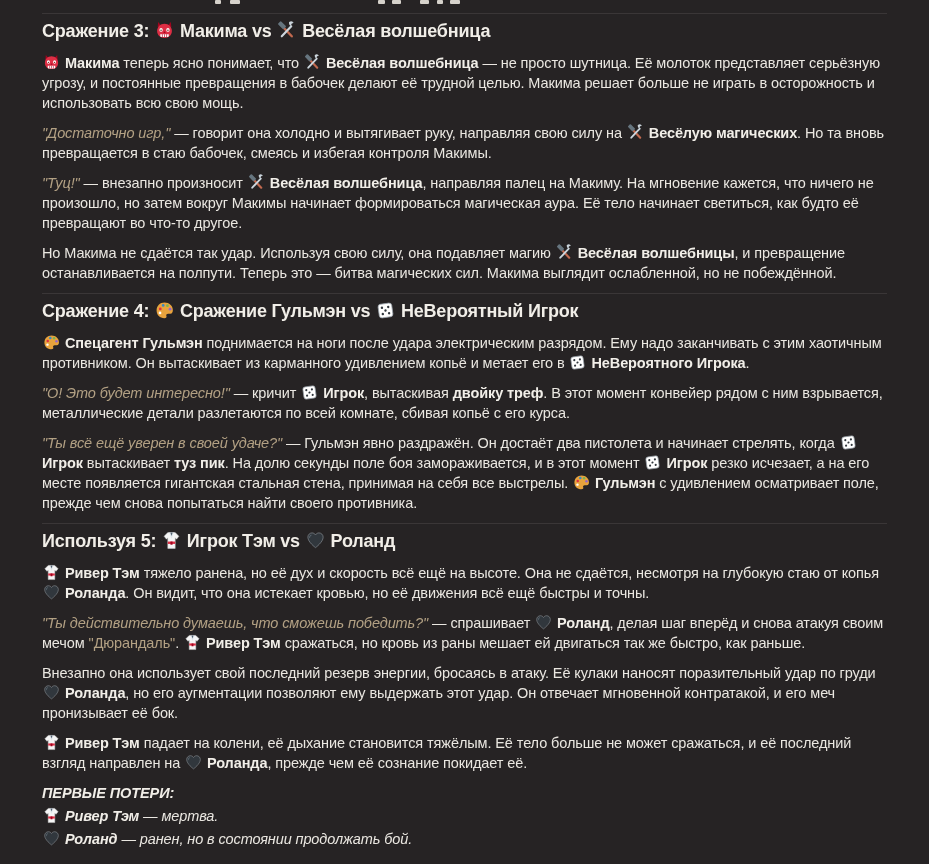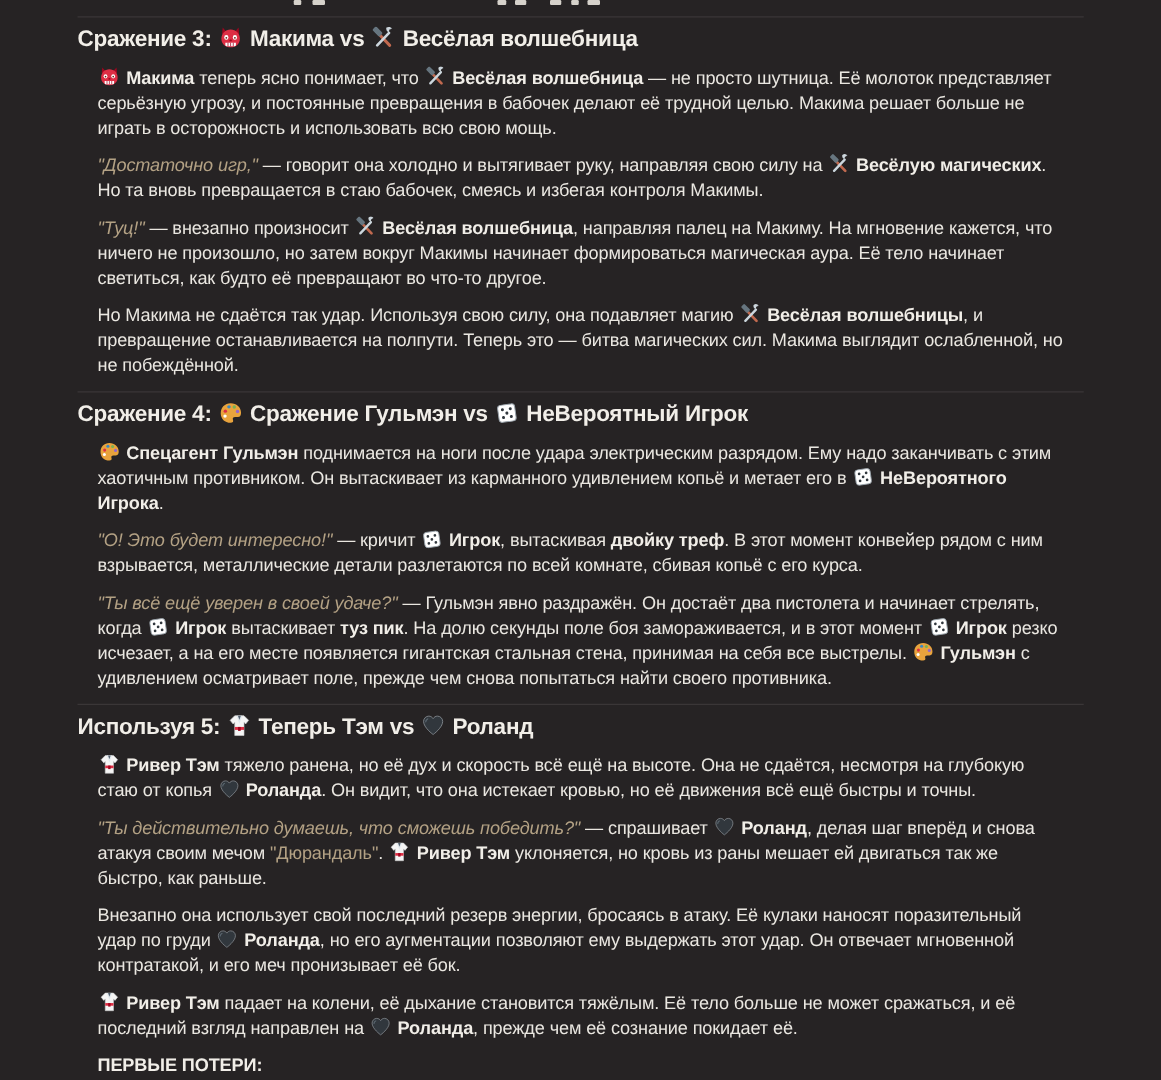--- a/index.html
+++ b/index.html
@@ -9,43 +9,43 @@
     --divider:#3a3637;
   }
   html,body{margin:0;padding:0;}
   body{
     width:929px;height:864px;overflow:hidden;
     background:var(--bg);
     font-family:"Liberation Sans","DejaVu Sans",sans-serif;
     color:var(--text);
   }
   .content{
-    padding:0 62px;
+    padding:0 42px;
     letter-spacing:-0.1px;
   }
   
   .clip-row{position:relative;height:9px;}
   .clip-row i{position:absolute;top:0;height:4px;background:#d6d2cb;border-radius:1px;}
   .clip-row i:nth-child(1){left:173px;width:6px;}
   .clip-row i:nth-child(2){left:188px;width:10px;}
   .clip-row i:nth-child(3){left:336px;width:7px;}
   .clip-row i:nth-child(4){left:350px;width:9px;}
   .clip-row i:nth-child(5){left:378px;width:9px;}
   .clip-row i:nth-child(6){left:395px;width:6px;}
   .clip-row i:nth-child(7){left:408px;width:10px;}
 
   hr{border:none;border-top:1px solid var(--divider);margin:4px 0;}
   h3{
     font-size:18px;line-height:23px;font-weight:700;
     color:#f1eee8;margin:6px 0 10px;letter-spacing:-0.2px;
   }
   p{
-    font-size:14.5px;line-height:20px;margin:0 16px 10px;
-  }
-  p.tight{margin-bottom:3px;}
+    font-size:14.5px;line-height:20px;margin:0 0 10px;
+  }
+  p.tight{margin-bottom:3px;font-style:italic;}
   .b{font-weight:700;color:#f1eee8;}
   .q{color:var(--quote);font-style:italic;}
   .g{color:var(--quote);}
   .emoji{
     display:inline-block;width:17px;height:17px;
     vertical-align:-3px;line-height:0;margin:0 1px;
   }
   h3 .emoji{width:19px;height:19px;vertical-align:-3px;}
   .emoji svg{width:100%;height:100%;display:block;}
 </style>
@@ -200,21 +200,21 @@
             <circle cx="28.5" cy="15.5" r="2.6" fill="#9266cc"></circle>
             <circle cx="9.5" cy="22.5" r="2.6" fill="#fff"></circle>
           </svg></span><span class="t"> </span><span class="b">Гульмэн</span><span class="t"> с удивлением осматривает поле, прежде чем снова попытаться найти своего противника.</span></p>
       <hr>
       <h3><span class="t">Используя 5: </span><span class="emoji"><svg viewBox="0 0 36 36">
             <path fill="#f5f5f5" stroke="#ccc" stroke-width="1" d="M11 3h14l7 7-4.5 5.5-2.5-2.5V33H11V13l-2.5 2.5L4 10z"></path>
             <path fill="#e1e8ed" d="M13.5 3L18 15 22.5 3z"></path>
             <path fill="#546170" d="M15.8 3L18 9.5 20.2 3z"></path>
             <rect x="11" y="20" width="14" height="4.5" fill="#dd2e44"></rect>
             <rect x="16" y="20" width="4" height="6" fill="#a0041e"></rect>
-          </svg></span><span class="t"> Теперь Тэм vs </span><span class="emoji"><svg viewBox="0 0 36 36">
+          </svg></span><span class="t"> Игрок Тэм vs </span><span class="emoji"><svg viewBox="0 0 36 36">
             <path fill="#31373d" stroke="#8d9399" stroke-width="1.2" d="M18 31.5S3.5 21 3.5 11.7C3.5 7 7.3 3.6 11.4 3.6c2.9 0 5.2 1.5 6.6 3.8 1.4-2.3 3.7-3.8 6.6-3.8 4.1 0 7.9 3.4 7.9 8.1C32.5 21 18 31.5 18 31.5z"></path>
             <path fill="#5b6770" d="M9.2 7.2c-2 1.1-3.2 3-3.3 5-.1 1.3 1.8 1.4 1.9.1.1-1.6 1.2-3 2.4-3.7 1.2-.7.4-2.1-1-1.4z"></path>
           </svg></span><span class="t"> Роланд</span></h3>
       <p><span class="emoji"><svg viewBox="0 0 36 36">
             <path fill="#f5f5f5" stroke="#ccc" stroke-width="1" d="M11 3h14l7 7-4.5 5.5-2.5-2.5V33H11V13l-2.5 2.5L4 10z"></path>
             <path fill="#e1e8ed" d="M13.5 3L18 15 22.5 3z"></path>
             <path fill="#546170" d="M15.8 3L18 9.5 20.2 3z"></path>
             <rect x="11" y="20" width="14" height="4.5" fill="#dd2e44"></rect>
             <rect x="16" y="20" width="4" height="6" fill="#a0041e"></rect>
           </svg></span><span class="t"> </span><span class="b">Ривер Тэм</span><span class="t"> тяжело ранена, но её дух и скорость всё ещё на высоте. Она не сдаётся, несмотря на глубокую стаю от копья </span><span class="emoji"><svg viewBox="0 0 36 36">
@@ -223,30 +223,41 @@
           </svg></span><span class="t"> </span><span class="b">Роланда</span><span class="t">. Он видит, что она истекает кровью, но её движения всё ещё быстры и точны.</span></p>
       <p><span class="q">"Ты действительно думаешь, что сможешь победить?"</span><span class="t"> — спрашивает </span><span class="emoji"><svg viewBox="0 0 36 36">
             <path fill="#31373d" stroke="#8d9399" stroke-width="1.2" d="M18 31.5S3.5 21 3.5 11.7C3.5 7 7.3 3.6 11.4 3.6c2.9 0 5.2 1.5 6.6 3.8 1.4-2.3 3.7-3.8 6.6-3.8 4.1 0 7.9 3.4 7.9 8.1C32.5 21 18 31.5 18 31.5z"></path>
             <path fill="#5b6770" d="M9.2 7.2c-2 1.1-3.2 3-3.3 5-.1 1.3 1.8 1.4 1.9.1.1-1.6 1.2-3 2.4-3.7 1.2-.7.4-2.1-1-1.4z"></path>
           </svg></span><span class="t"> </span><span class="b">Роланд</span><span class="t">, делая шаг вперёд и снова атакуя своим мечом </span><span class="g">"Дюрандаль"</span><span class="t">. </span><span class="emoji"><svg viewBox="0 0 36 36">
             <path fill="#f5f5f5" stroke="#ccc" stroke-width="1" d="M11 3h14l7 7-4.5 5.5-2.5-2.5V33H11V13l-2.5 2.5L4 10z"></path>
             <path fill="#e1e8ed" d="M13.5 3L18 15 22.5 3z"></path>
             <path fill="#546170" d="M15.8 3L18 9.5 20.2 3z"></path>
             <rect x="11" y="20" width="14" height="4.5" fill="#dd2e44"></rect>
             <rect x="16" y="20" width="4" height="6" fill="#a0041e"></rect>
-          </svg></span><span class="t"> </span><span class="b">Ривер Тэм</span><span class="t"> уклоняется, но кровь из раны мешает ей двигаться так же быстро, как раньше.</span></p>
+          </svg></span><span class="t"> </span><span class="b">Ривер Тэм</span><span class="t"> сражаться, но кровь из раны мешает ей двигаться так же быстро, как раньше.</span></p>
       <p><span class="t">Внезапно она использует свой последний резерв энергии, бросаясь в атаку. Её кулаки наносят поразительный удар по груди </span><span class="emoji"><svg viewBox="0 0 36 36">
             <path fill="#31373d" stroke="#8d9399" stroke-width="1.2" d="M18 31.5S3.5 21 3.5 11.7C3.5 7 7.3 3.6 11.4 3.6c2.9 0 5.2 1.5 6.6 3.8 1.4-2.3 3.7-3.8 6.6-3.8 4.1 0 7.9 3.4 7.9 8.1C32.5 21 18 31.5 18 31.5z"></path>
             <path fill="#5b6770" d="M9.2 7.2c-2 1.1-3.2 3-3.3 5-.1 1.3 1.8 1.4 1.9.1.1-1.6 1.2-3 2.4-3.7 1.2-.7.4-2.1-1-1.4z"></path>
           </svg></span><span class="t"> </span><span class="b">Роланда</span><span class="t">, но его аугментации позволяют ему выдержать этот удар. Он отвечает мгновенной контратакой, и его меч пронизывает её бок.</span></p>
       <p><span class="emoji"><svg viewBox="0 0 36 36">
             <path fill="#f5f5f5" stroke="#ccc" stroke-width="1" d="M11 3h14l7 7-4.5 5.5-2.5-2.5V33H11V13l-2.5 2.5L4 10z"></path>
             <path fill="#e1e8ed" d="M13.5 3L18 15 22.5 3z"></path>
             <path fill="#546170" d="M15.8 3L18 9.5 20.2 3z"></path>
             <rect x="11" y="20" width="14" height="4.5" fill="#dd2e44"></rect>
             <rect x="16" y="20" width="4" height="6" fill="#a0041e"></rect>
           </svg></span><span class="t"> </span><span class="b">Ривер Тэм</span><span class="t"> падает на колени, её дыхание становится тяжёлым. Её тело больше не может сражаться, и её последний взгляд направлен на </span><span class="emoji"><svg viewBox="0 0 36 36">
             <path fill="#31373d" stroke="#8d9399" stroke-width="1.2" d="M18 31.5S3.5 21 3.5 11.7C3.5 7 7.3 3.6 11.4 3.6c2.9 0 5.2 1.5 6.6 3.8 1.4-2.3 3.7-3.8 6.6-3.8 4.1 0 7.9 3.4 7.9 8.1C32.5 21 18 31.5 18 31.5z"></path>
             <path fill="#5b6770" d="M9.2 7.2c-2 1.1-3.2 3-3.3 5-.1 1.3 1.8 1.4 1.9.1.1-1.6 1.2-3 2.4-3.7 1.2-.7.4-2.1-1-1.4z"></path>
           </svg></span><span class="t"> </span><span class="b">Роланда</span><span class="t">, прежде чем её сознание покидает её.</span></p>
       <p class="tight"><span class="b">ПЕРВЫЕ ПОТЕРИ:</span></p>
+      <p class="tight"><span class="emoji"><svg viewBox="0 0 36 36">
+            <path fill="#f5f5f5" stroke="#ccc" stroke-width="1" d="M11 3h14l7 7-4.5 5.5-2.5-2.5V33H11V13l-2.5 2.5L4 10z"></path>
+            <path fill="#e1e8ed" d="M13.5 3L18 15 22.5 3z"></path>
+            <path fill="#546170" d="M15.8 3L18 9.5 20.2 3z"></path>
+            <rect x="11" y="20" width="14" height="4.5" fill="#dd2e44"></rect>
+            <rect x="16" y="20" width="4" height="6" fill="#a0041e"></rect>
+          </svg></span><span class="t"> </span><span class="b">Ривер Тэм</span><span class="t"> — мертва.</span></p>
+      <p class="tight"><span class="emoji"><svg viewBox="0 0 36 36">
+            <path fill="#31373d" stroke="#8d9399" stroke-width="1.2" d="M18 31.5S3.5 21 3.5 11.7C3.5 7 7.3 3.6 11.4 3.6c2.9 0 5.2 1.5 6.6 3.8 1.4-2.3 3.7-3.8 6.6-3.8 4.1 0 7.9 3.4 7.9 8.1C32.5 21 18 31.5 18 31.5z"></path>
+            <path fill="#5b6770" d="M9.2 7.2c-2 1.1-3.2 3-3.3 5-.1 1.3 1.8 1.4 1.9.1.1-1.6 1.2-3 2.4-3.7 1.2-.7.4-2.1-1-1.4z"></path>
+          </svg></span><span class="t"> </span><span class="b">Роланд</span><span class="t"> — ранен, но в состоянии продолжать бой.</span></p>
     </div>
 </div>
 
 </body></html>

